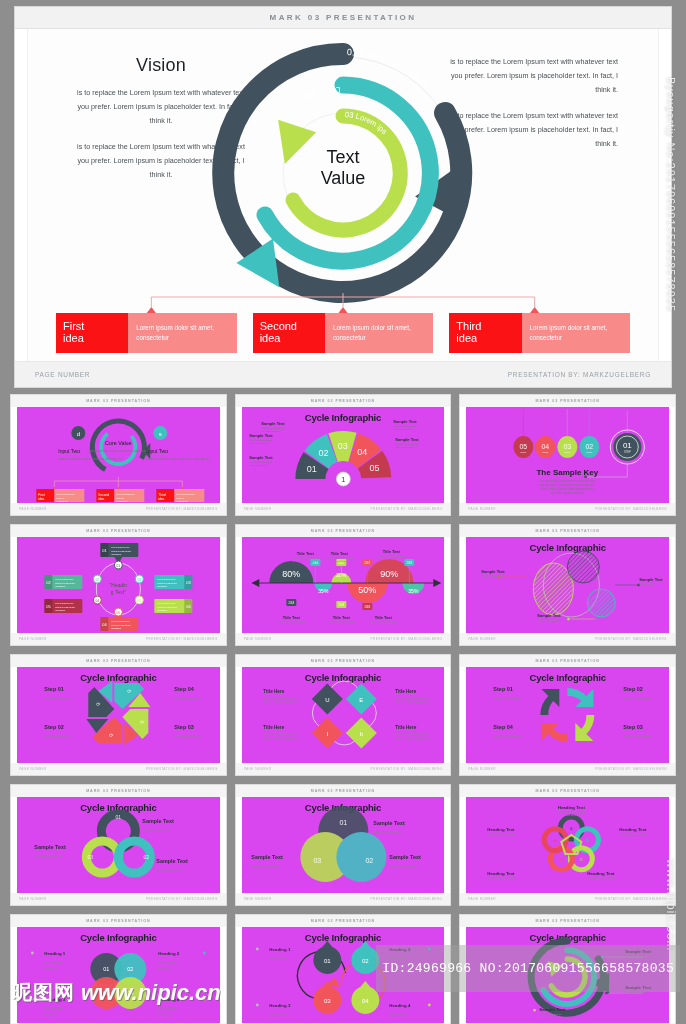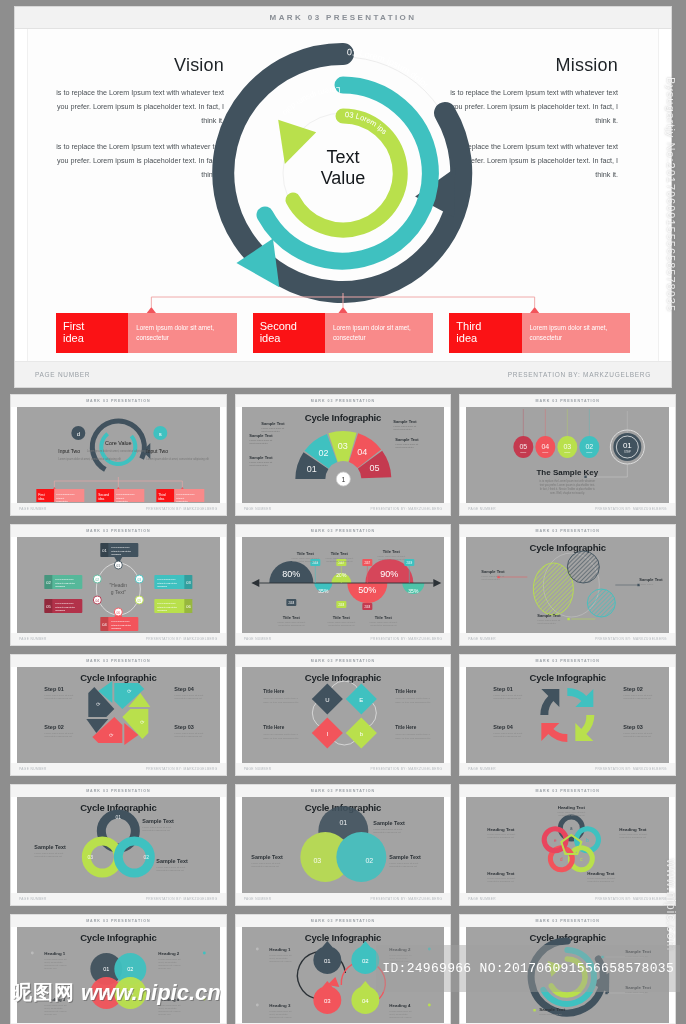--- a/index.html
+++ b/index.html
@@ -27,21 +27,21 @@
   }
   .hero-footer{
     height:26px; background:#f2f2f2; border-top:1px solid #e8e8e8;
     display:flex; align-items:center; justify-content:space-between;
     padding:0 20px;
   }
   .hero-footer span{ font-size:6.5px; letter-spacing:.7px; color:#9aa0a6; }
 
   
   .col{ position:absolute; top:26px; width:172px; }
-  .col.left{ left:24px; text-align:right; }
+  .col.left{ left:47px; text-align:center; }
   .col.right{ right:40px; text-align:right; }
   .col h2{ font-size:18px; font-weight:400; color:#1d2226; margin-bottom:10px; letter-spacing:.2px;}
   .col p{ font-size:7.2px; line-height:1.95; color:#4a5055; margin-bottom:12px; }
 
   
   .core-graphic{
     position:absolute; left:50%; top:4px; transform:translateX(-50%);
     width:300px; height:270px;
   }
   .core-graphic svg{ width:100%; height:100%; display:block; }
@@ -75,21 +75,21 @@
   }
   .thumb{
     height:122px; background:#ffffff; border:1px solid #dcdcdc;
     position:relative; overflow:hidden;
   }
   .t-top{
     height:12px; background:#f4f4f4; display:flex; align-items:center;
     justify-content:center;
   }
   .t-top span{ font-size:3.6px; letter-spacing:1px; color:#9aa0a6; font-weight:bold; }
-  .t-stage{ position:relative; height:96px; background:#a3a3a3; margin:0 6px; }
+  .t-stage{ position:relative; height:96px; background:#d946ef; margin:0 6px; }
   .t-bot{
     height:12px; background:#f4f4f4; display:flex; align-items:center;
     justify-content:space-between; padding:0 8px;
   }
   .t-bot span{ font-size:3.2px; letter-spacing:.4px; color:#b3b8bd; }
   .t-title{
     text-align:center; font-size:9.5px; font-weight:bold; color:#1d2226;
     padding-top:5px; letter-spacing:-.2px;
   }
   .t-svg{ position:absolute; left:0; top:0; width:100%; height:100%; }
@@ -146,21 +146,20 @@
 
   <div class="hero-body">
 
     <div class="col left">
       <h2>Vision</h2>
       <p>is to replace the Lorem Ipsum text with whatever text you prefer. Lorem ipsum is placeholder text. In fact, I think it.</p>
       <p>is to replace the Lorem Ipsum text with whatever text you prefer. Lorem ipsum is placeholder text. In fact, I think it.</p>
     </div>
 
     <div class="col right">
-      <h2>Mission</h2>
       <p>is to replace the Lorem Ipsum text with whatever text you prefer. Lorem ipsum is placeholder text. In fact, I think it.</p>
       <p>is to replace the Lorem Ipsum text with whatever text you prefer. Lorem ipsum is placeholder text. In fact, I think it.</p>
     </div>
 
     <div class="core-graphic">
       <svg viewBox="0 0 300 270">
         <defs>
           <path id="pOuter" d="M150,140 m0,-118 a118,118 0 0 1 83.4,34.6" fill="none"></path>
           <path id="pMid" d="M150,140 m0,-86 a86,86 0 0 0 -60.8,25.2" fill="none"></path>
           <path id="pInner" d="M150,140 m0,-56 a56,56 0 0 1 39.6,16.4" fill="none"></path>

